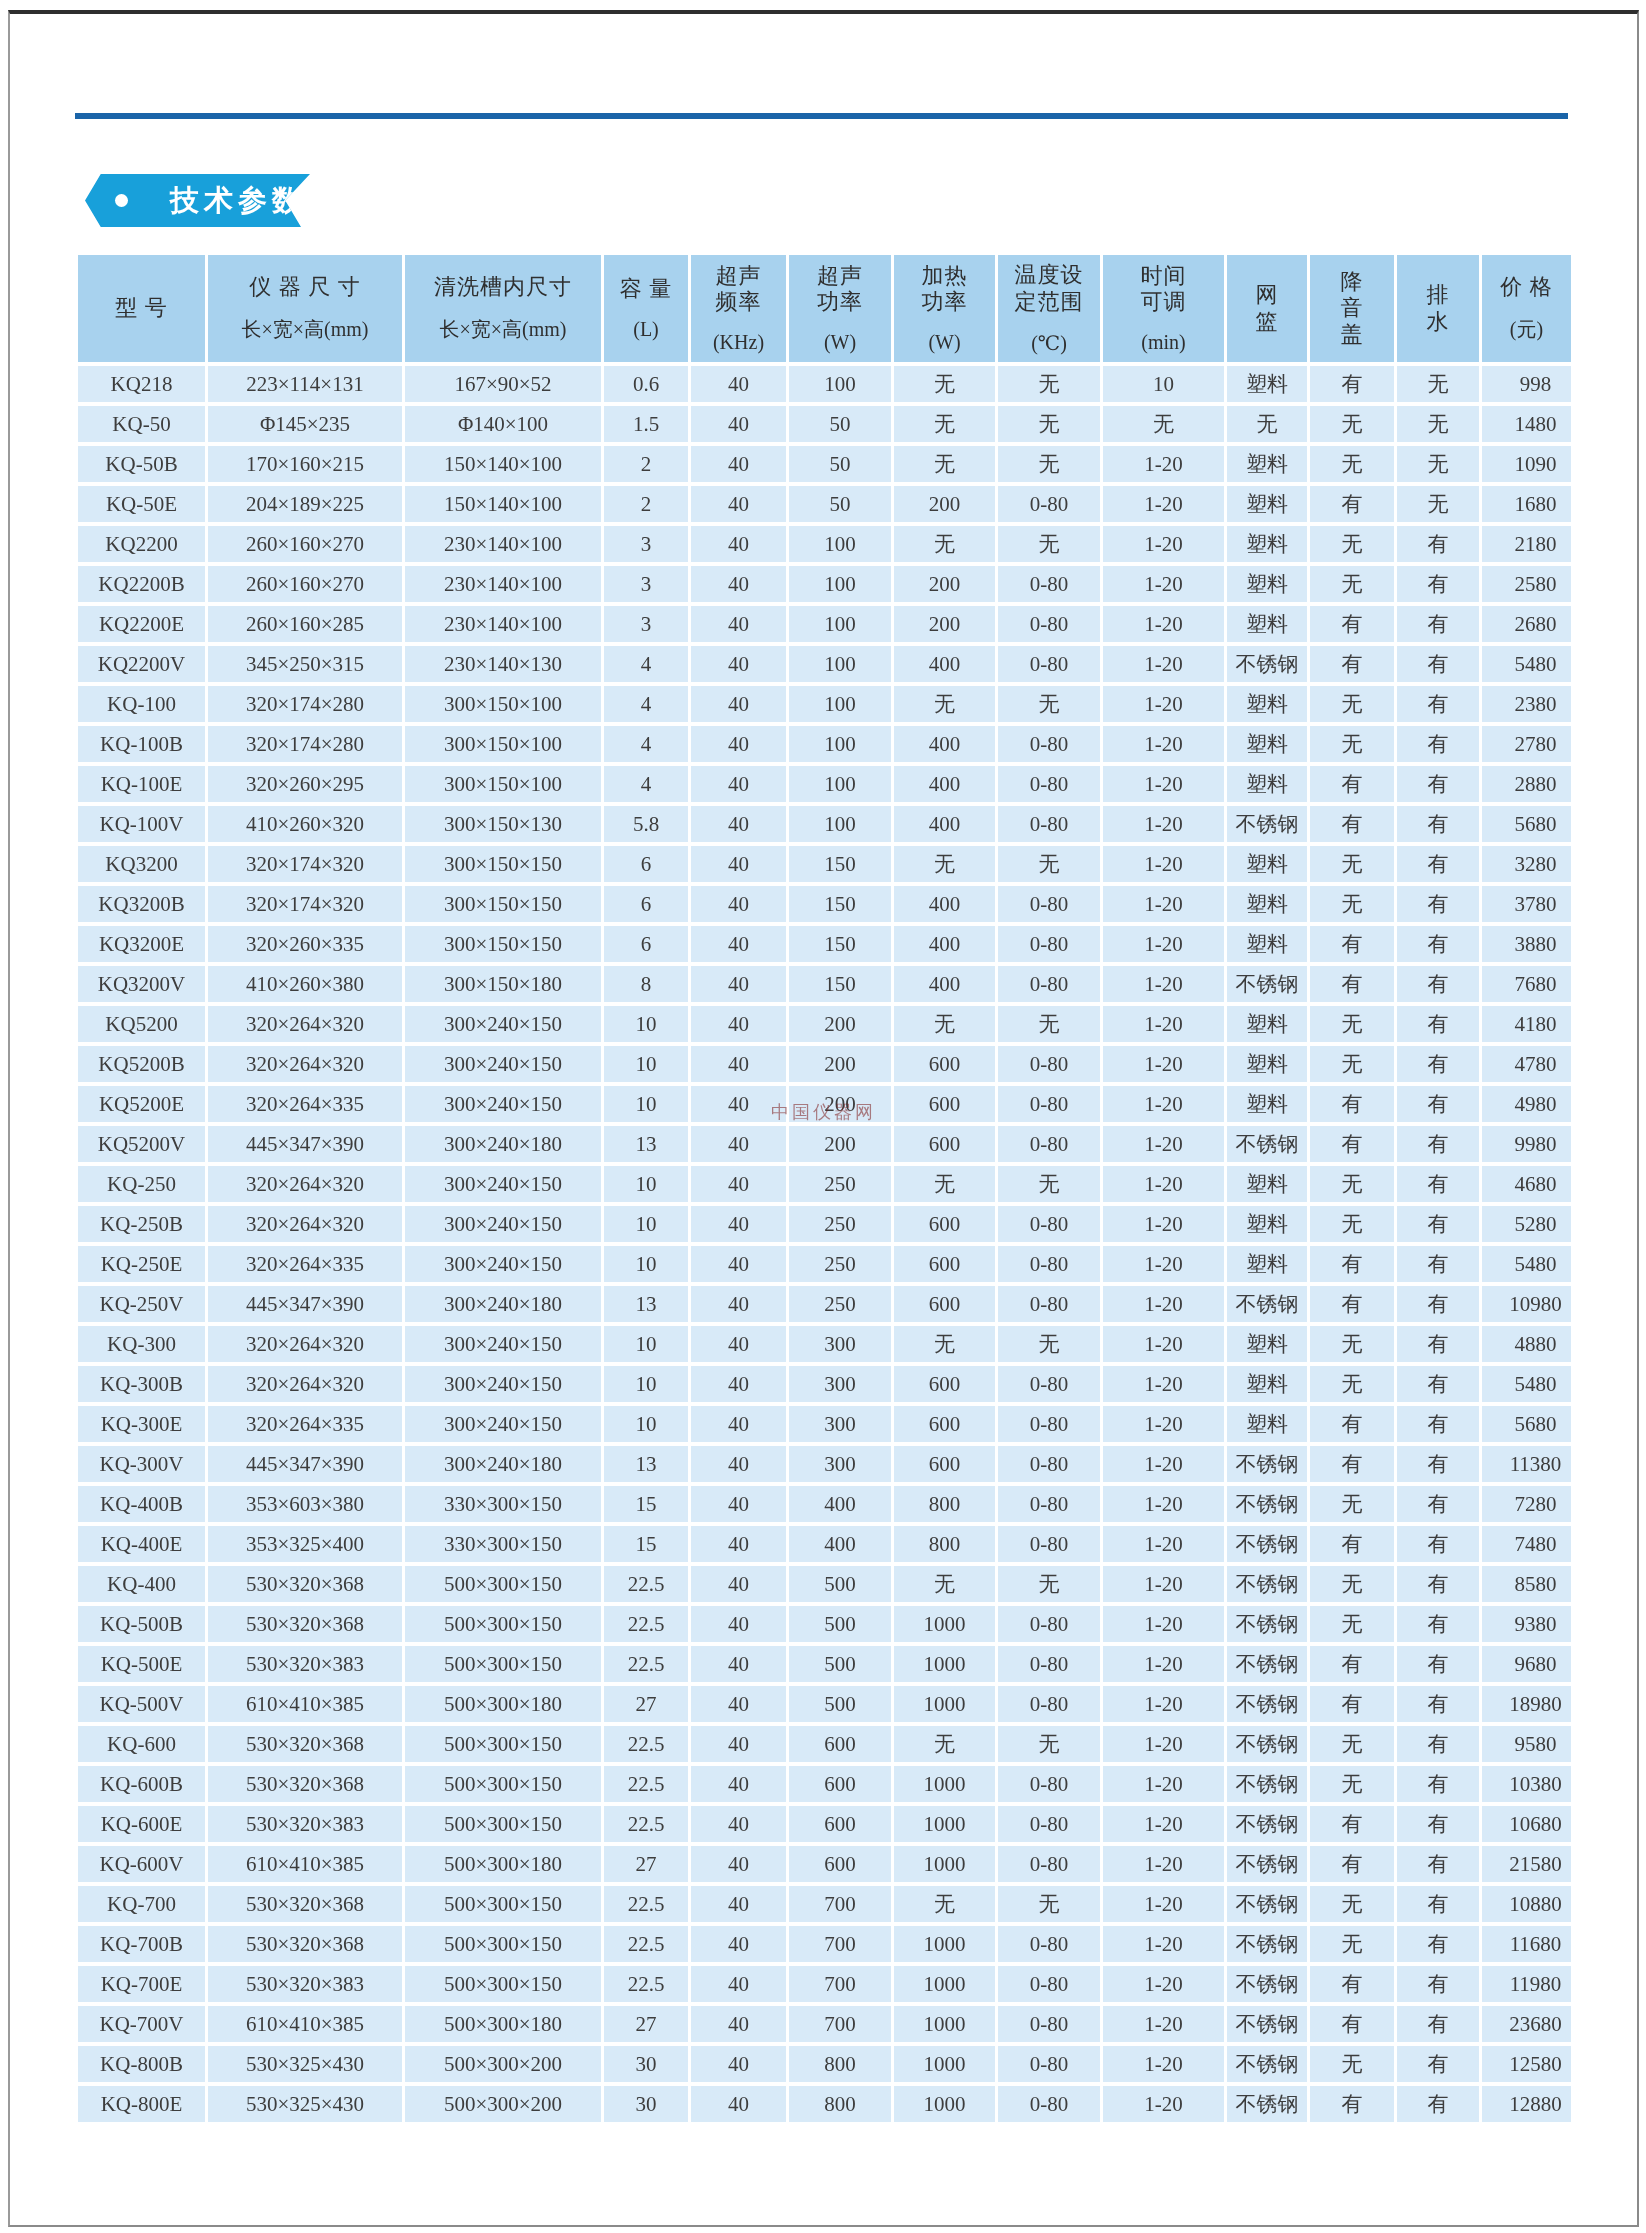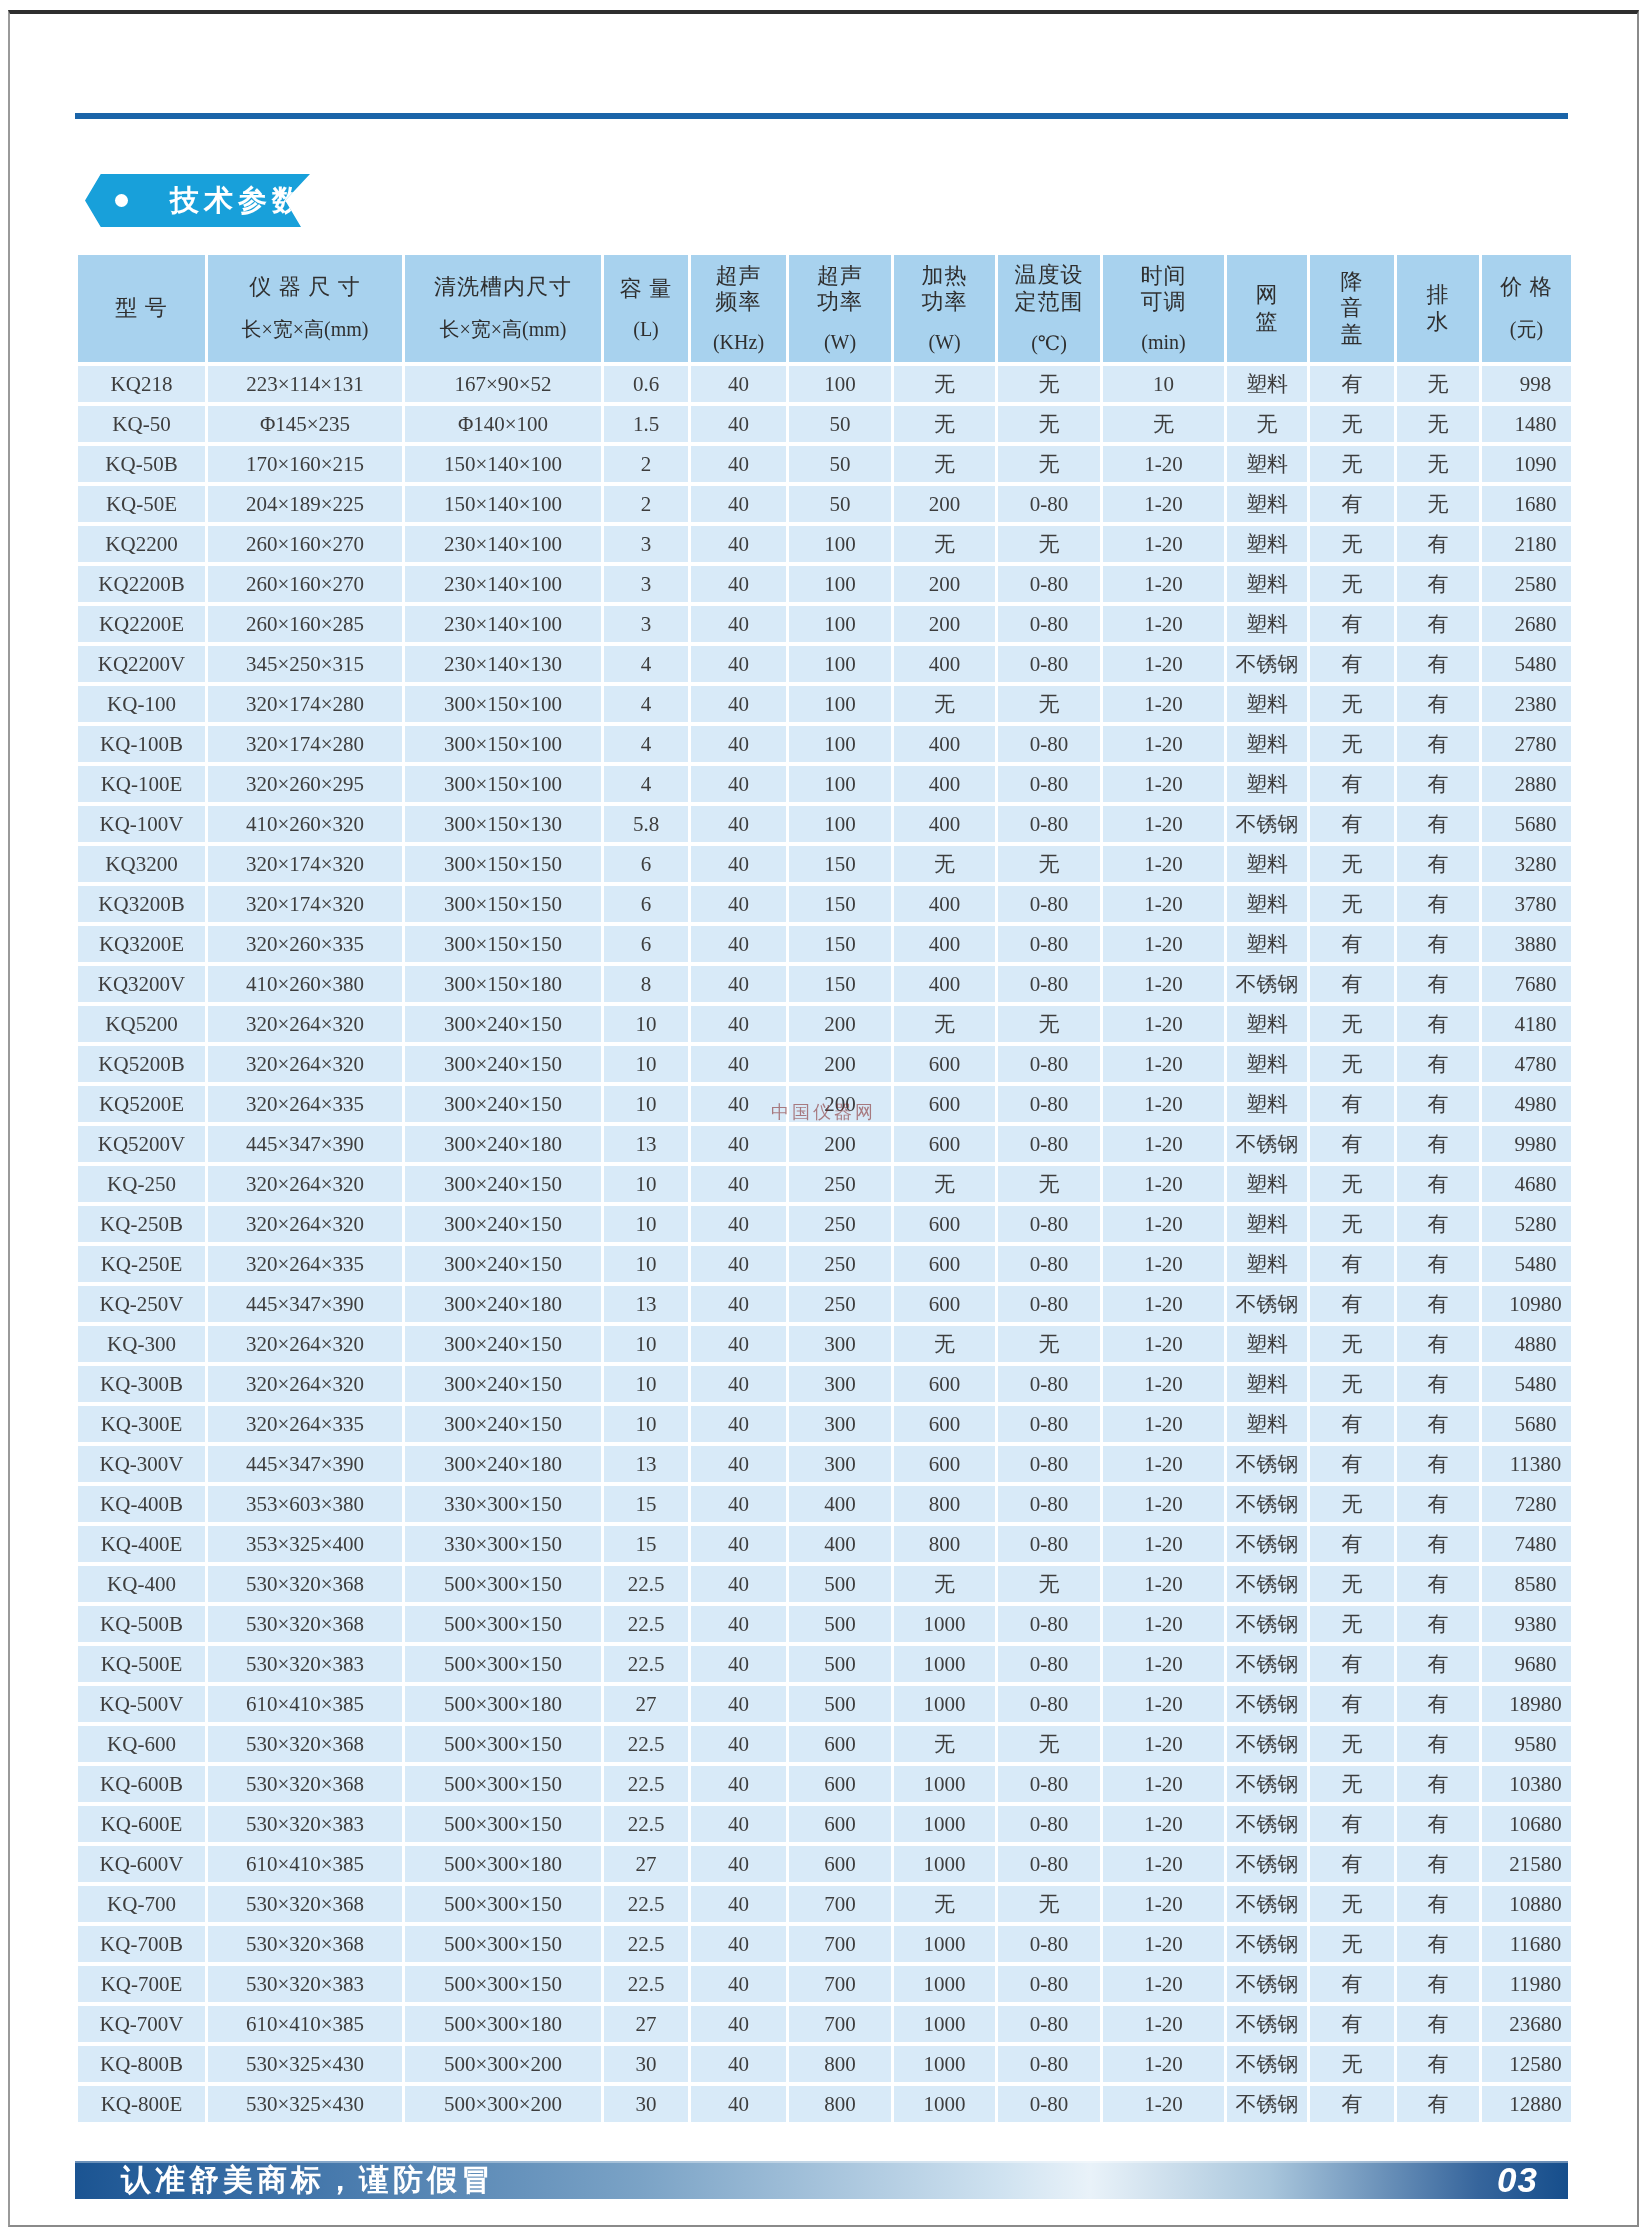--- a/index.html
+++ b/index.html
@@ -796,18 +796,14 @@
           <div class="bcell">不锈钢</div>
           <div class="bcell">有</div>
           <div class="bcell">有</div>
           <div class="bcell">12880</div>
         </div>
       </div>
   </div>
 
   <div class="watermark">中国仪器网</div>
 
-  <div class="footer">
-    <span class="notice">认准舒美商标，谨防假冒</span>
-    <span class="pageno">03</span>
-  </div>
 </div>
 
 
 </body></html>

